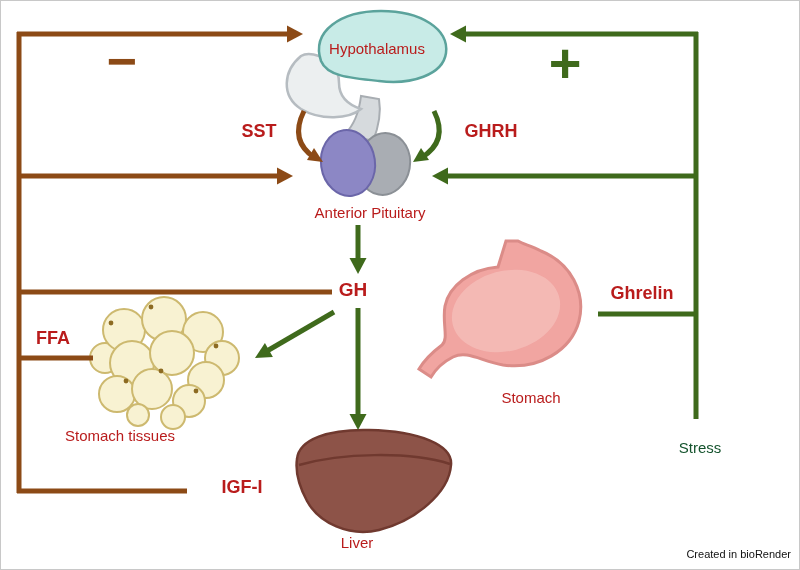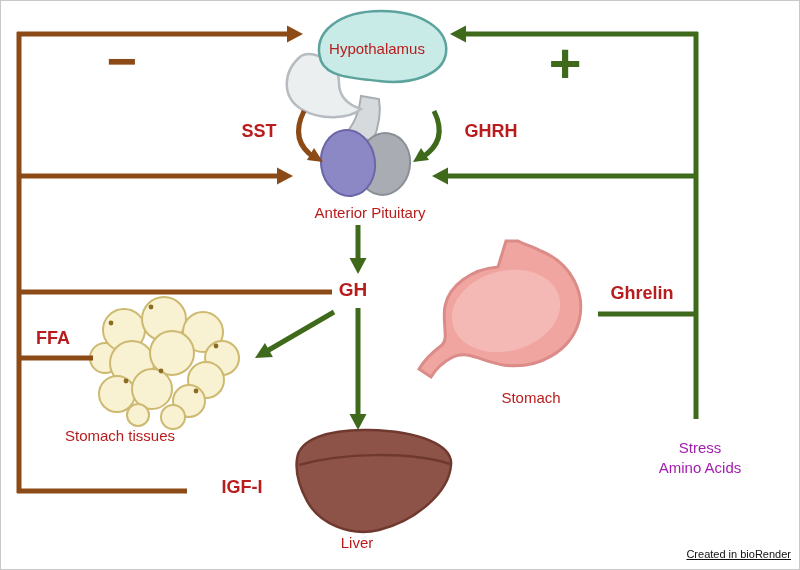--- a/index.html
+++ b/index.html
@@ -14,23 +14,23 @@
     position:absolute; transform:translateX(-50%);
     color:#b91c1c; font-size:15px; white-space:nowrap;
   }
   .label.bold { font-weight:700; font-size:18px; }
   .label.gh-size { font-size:19px; }
   .sign { position:absolute; transform:translateX(-50%); font-weight:700; line-height:1; }
   .sign.minus { color:var(--inhibit); font-size:52px; top:34px; left:121px; }
   .sign.plus  { color:var(--stimulate); font-size:56px; top:34px; left:564px; }
   .stimuli {
     position:absolute; transform:translateX(-50%); left:699px; top:437px;
-    text-align:center; font-size:15px; line-height:20px; color:#a21caf;
+    text-align:center; font-size:15px; line-height:20px; color:#14532d;
   }
-  .credit { position:absolute; right:8px; top:547px; font-size:11px; color:#111;text-decoration:underline; }
+  .credit { position:absolute; right:8px; top:547px; font-size:11px; color:#111; }
   
   .li { stroke:var(--inhibit); stroke-width:5; fill:none; }
   .ls { stroke:var(--stimulate); stroke-width:5; fill:none; }
   .ai { fill:var(--inhibit); }
   .as { fill:var(--stimulate); }
 </style>
 </head>
 <body>
 
 <div class="canvas">
@@ -140,18 +140,17 @@
 
   <div class="label bold" style="left:219px; top:476px;padding-left:44px;">IGF-I</div>
 
   <div class="label" style="left:356px; top:533px;">Liver</div>
 
   <div class="sign minus">−</div>
   <div class="sign plus">+</div>
 
   <div class="stimuli">
     <div>Stress</div>
-    <div>Amino Acids</div>
   </div>
 
   <div class="credit">Created in bioRender</div>
 
 </div>
 
 </body></html>

